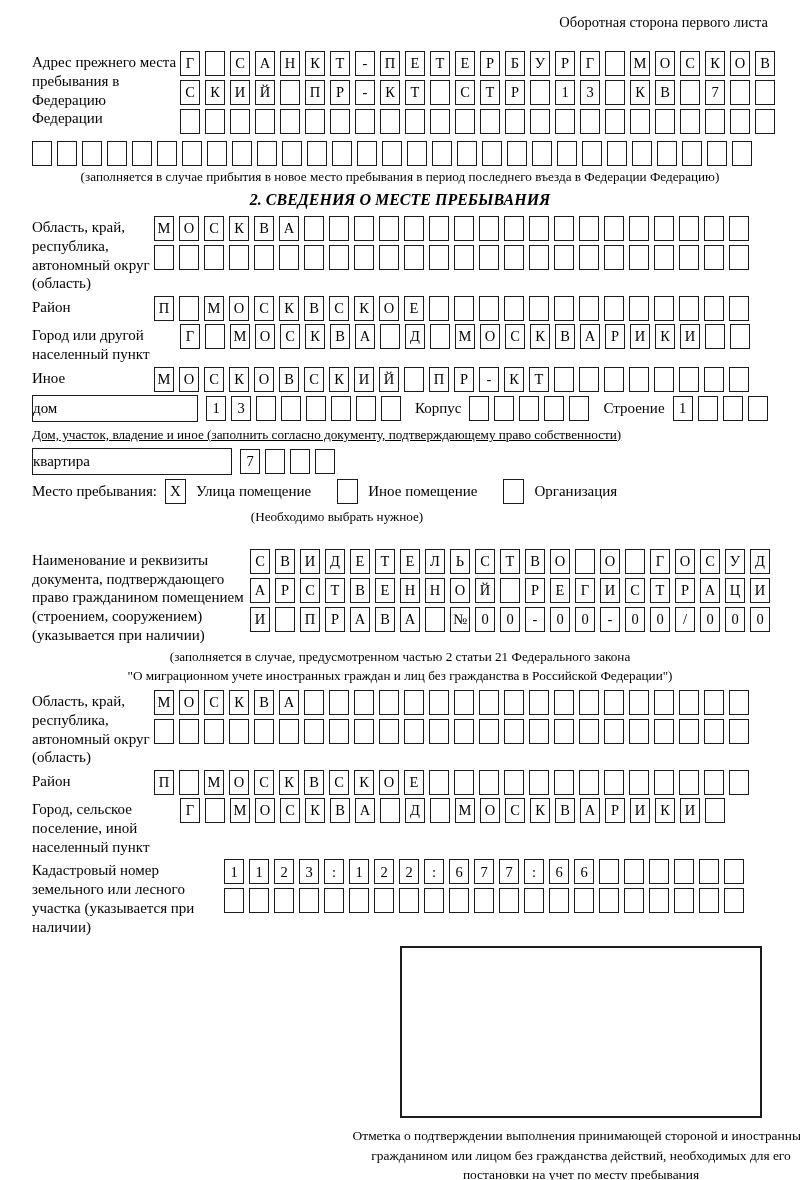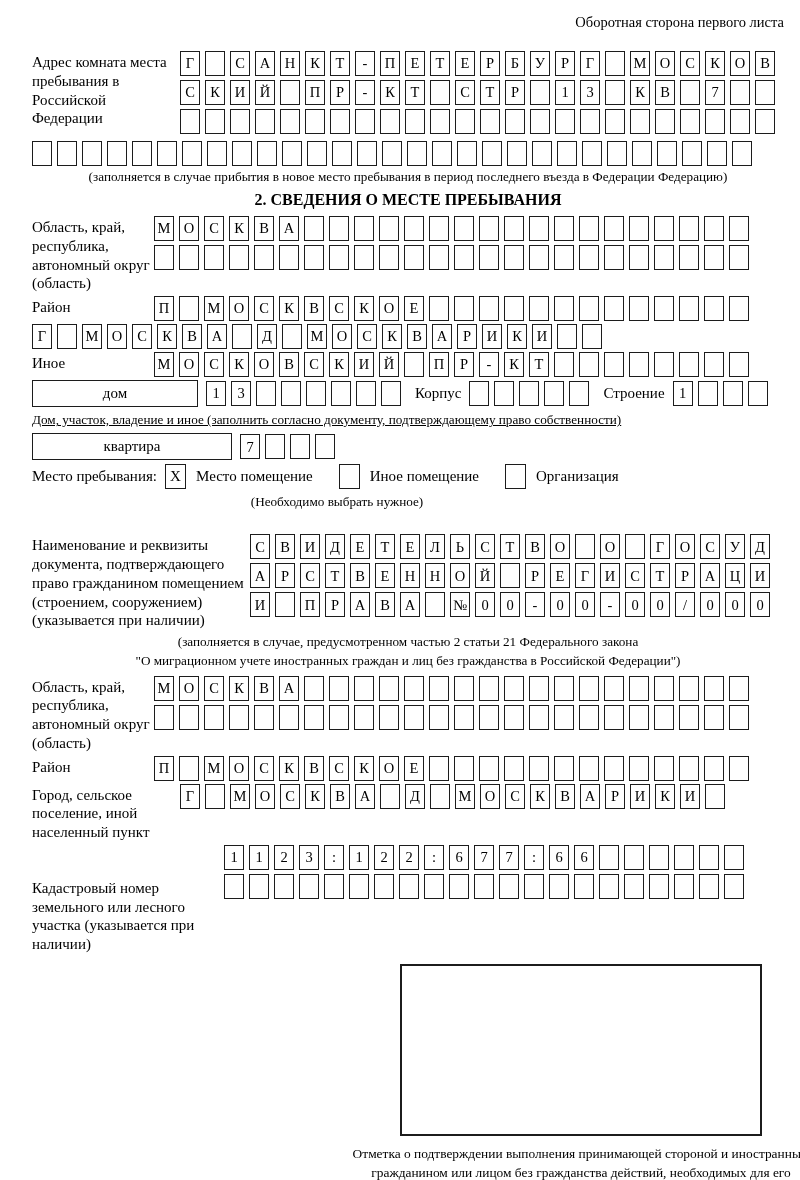--- a/index.html
+++ b/index.html
@@ -1,47 +1,47 @@
 <!DOCTYPE html>
 <html><head>
 <meta charset="utf-8">
 <style>
   html,body{margin:0;padding:0;background:#fff;}
   .page{
     width:800px;height:1180px;box-sizing:border-box;
-    padding:14px 16px 0 32px;position:relative;
+    padding:14px 32px 0 32px;position:relative;
     background:#fff;color:#000;
     font-family:"Liberation Serif","DejaVu Serif",serif;
   }
   .top-note{text-align:right;font-size:14.5px;margin-bottom:20px;}
   .field{display:flex;align-items:flex-start;margin-bottom:3px;}
   .flabel{font-size:15px;line-height:1.25;flex:0 0 auto;padding-top:2px;}
   .w120{width:122px;}
   .w146{width:148px;}
   .w148{width:148px;}
-  .w190{width:192px;margin-top:32px;}
+  .w190{width:192px;}
   .w218{width:218px;}
   .rows{display:flex;flex-direction:column;}
   .rows .boxrow{margin-bottom:4px;}
   .boxrow{display:flex;gap:5px;}
   .cell{
     flex:0 0 20px;width:20px;height:25px;box-sizing:border-box;
     border:1.8px solid #1c1c1c;background:#fff;
     display:flex;align-items:center;justify-content:center;
     font-size:14.5px;line-height:1;
   }
   .fullrow{margin:1px 0 2px 0;}
   .caption{font-size:13.2px;line-height:1.3;}
   .center{text-align:center;}
-  .sec-title{font-weight:bold;font-size:16px;text-align:center;margin:6px 0 7px 0;}
+  .sec-title{font-weight:bold;font-size:16px;text-align:center;margin:6px 0 7px 0;font-style:italic;}
   .sub-title{font-weight:bold;font-size:15.5px;text-align:center;margin:12px 0 10px 0;}
   .inline-row{display:flex;align-items:center;margin-bottom:4px;}
   .longbox{
     box-sizing:border-box;height:27px;border:1.6px solid #1c1c1c;
-    display:flex;align-items:center;justify-content:center;
+    display:flex;align-items:center;
     font-size:15px;margin-right:8px;
   }
   .lb165{width:166px;}
   .lb200{width:200px;}
   .inline-label{font-size:15px;margin:0 8px 0 14px;}
   .stay-label{font-size:15px;margin-right:8px;}
   .opt-label{font-size:15px;margin:0 26px 0 10px;}
   .checkbox{
     flex:0 0 21px;width:21px;height:25px;box-sizing:border-box;
     border:1.8px solid #1c1c1c;display:flex;align-items:center;justify-content:center;
@@ -61,21 +61,21 @@
   }
 </style>
 </head>
 <body>
 
 <div class="page">
 
   <div class="top-note">Оборотная сторона первого листа</div>
 
   <div class="field">
-    <div class="flabel w148">Адрес комната места пребывания в Российской Федерации</div>
+    <div class="flabel w148">Адрес прежнего места пребывания в Федерацию Федерации</div>
     <div class="rows">
       <div class="boxrow">
           <span class="cell">Г</span>
           <span class="cell"></span>
           <span class="cell">С</span>
           <span class="cell">А</span>
           <span class="cell">Н</span>
           <span class="cell">К</span>
           <span class="cell">Т</span>
           <span class="cell">-</span>
@@ -267,20 +267,21 @@
         <span class="cell"></span>
         <span class="cell"></span>
         <span class="cell"></span>
         <span class="cell"></span>
         <span class="cell"></span>
         <span class="cell"></span>
       </div>
   </div>
 
   <div class="field">
+    <div class="flabel w146">Город или другой населенный пункт</div>
     <div class="boxrow">
         <span class="cell">Г</span>
         <span class="cell"></span>
         <span class="cell">М</span>
         <span class="cell">О</span>
         <span class="cell">С</span>
         <span class="cell">К</span>
         <span class="cell">В</span>
         <span class="cell">А</span>
         <span class="cell"></span>
@@ -371,21 +372,21 @@
         <span class="cell">7</span>
         <span class="cell"></span>
         <span class="cell"></span>
         <span class="cell"></span>
       </span>
   </div>
 
   <div class="inline-row">
     <span class="stay-label">Место пребывания:</span>
     <span class="checkbox">X</span>
-    <span class="opt-label">Место помещение</span>
+    <span class="opt-label">Улица помещение</span>
     <span class="checkbox"></span>
     <span class="opt-label">Иное помещение</span>
     <span class="checkbox"></span>
     <span class="opt-label">Организация</span>
   </div>
   <div class="caption cap-choose">(Необходимо выбрать нужное)</div>
 
   <div class="field">
     <div class="flabel w218">Наименование и реквизиты документа, подтверждающего право гражданином помещением (строением, сооружением) (указывается при наличии)</div>
     <div class="rows">

